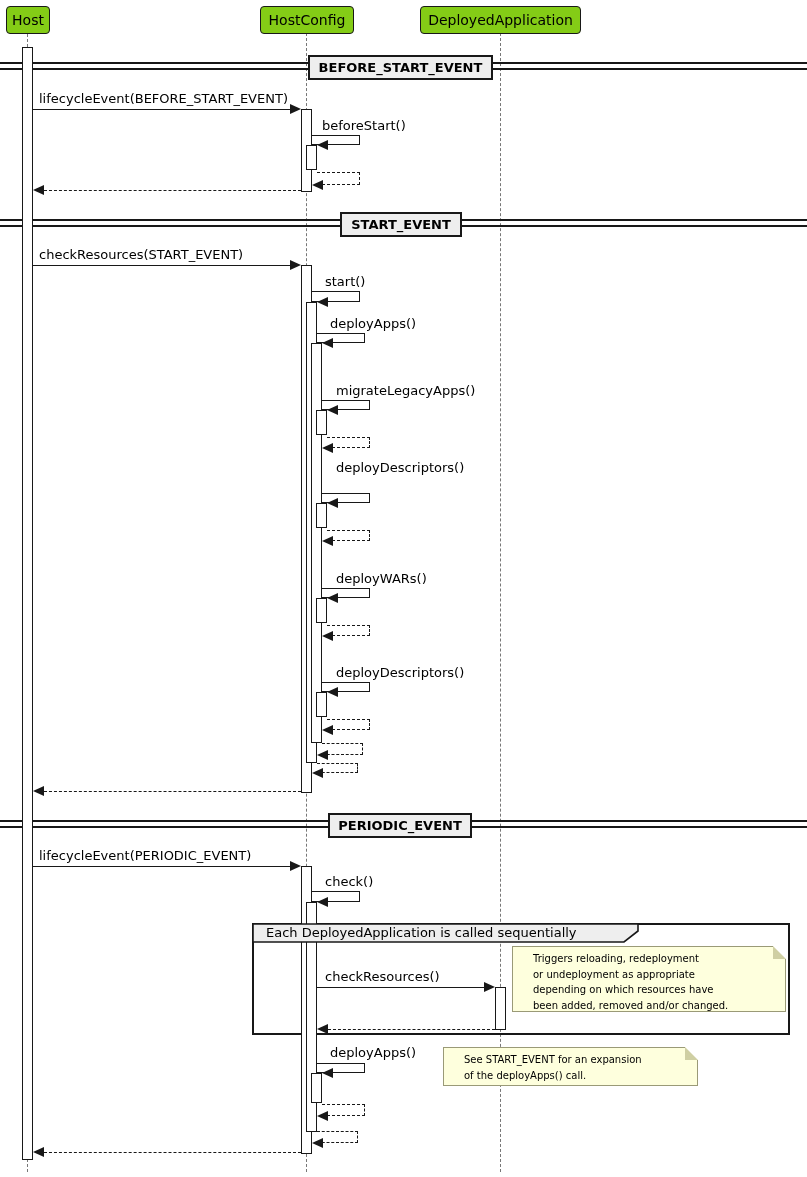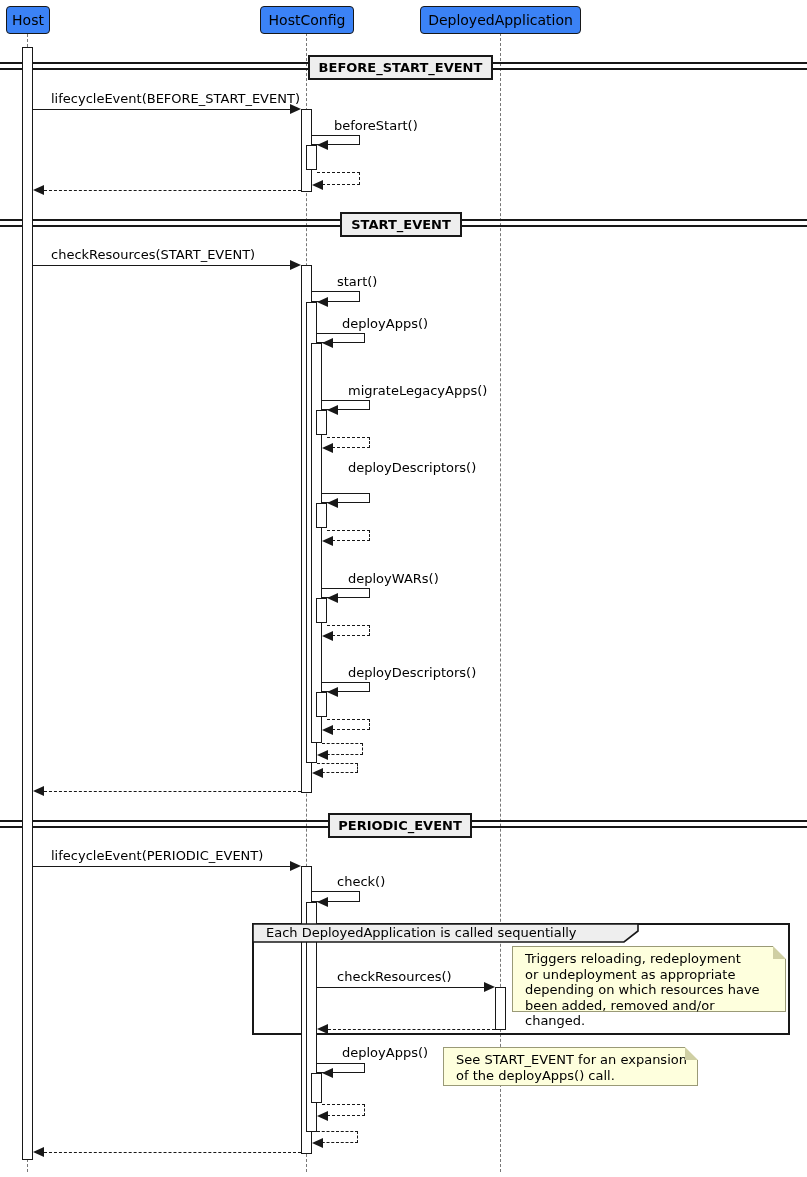--- a/index.html
+++ b/index.html
@@ -1,40 +1,40 @@
 <!DOCTYPE html>
 <html><head>
 <meta charset="utf-8">
 <style>
   html,body{margin:0;padding:0;background:#fff;}
   #canvas{position:relative;width:807px;height:1177px;background:#fff;overflow:hidden;
           font-family:"DejaVu Sans",sans-serif;}
-  .participant{position:absolute;height:28px;background:#3b82f6;border:1px solid #181818;
+  .participant{position:absolute;height:28px;background:#84cc16;border:1px solid #181818;
                border-radius:4px;box-sizing:border-box;display:flex;align-items:center;
                justify-content:center;font-size:14px;color:#000;}
   .lifeline{position:absolute;width:0;border-left:1px dashed #777;}
   .act{position:absolute;width:11px;background:#fff;border:1px solid #181818;box-sizing:border-box;z-index:3;}
   .hline{position:absolute;height:0;border-top:1px solid #181818;z-index:4;}
   .hline.dashed{border-top-style:dashed;}
   .divline{position:absolute;left:0;width:807px;height:0;border-top:2px solid #181818;z-index:2;}
   .divbox{position:absolute;height:25px;background:#EEEEEE;border:2px solid #181818;
           box-sizing:border-box;z-index:5;display:flex;align-items:center;justify-content:center;
           font-size:13px;font-weight:bold;color:#000;}
-  .lbl{position:absolute;font-size:13px;color:#000;white-space:nowrap;z-index:4;margin-left:12px;}
+  .lbl{position:absolute;font-size:13px;color:#000;white-space:nowrap;z-index:4;}
   .loop{position:absolute;border:1px solid #181818;border-left:none;box-sizing:border-box;z-index:4;}
   .loop.dashed{border-style:dashed;border-left:none;}
   .ahl{position:absolute;width:0;height:0;border-top:5px solid transparent;
        border-bottom:5px solid transparent;border-right:11px solid #181818;z-index:5;}
   .ahr{position:absolute;width:0;height:0;border-top:5px solid transparent;
        border-bottom:5px solid transparent;border-left:11px solid #181818;z-index:5;}
   .group{position:absolute;border:2px solid #181818;box-sizing:border-box;z-index:2;}
   .group-header-svg{position:absolute;z-index:3;}
   .group-lbl{position:absolute;font-size:13px;font-weight:normal;color:#000;white-space:nowrap;z-index:4;}
   .note{position:absolute;background:#FEFFDD;border:1px solid #9a9a77;box-sizing:border-box;
-        font-size:13px;line-height:15.5px;color:#000;padding:4px 8px 3px 12px;
+        font-size:10px;line-height:15.5px;color:#000;padding:4px 8px 3px 20px;
         white-space:pre-line;z-index:6;}
   .fold{position:absolute;top:-1px;right:-1px;width:0;height:0;border-style:solid;
         border-width:0 13px 13px 0;border-color:#fff #fff #cfcfa3 #cfcfa3;z-index:7;}
 </style>
 </head>
 <body>
 
 <div id="canvas">
 
   <div class="lifeline" style="left:27px;top:34px;height:1138px"></div>

